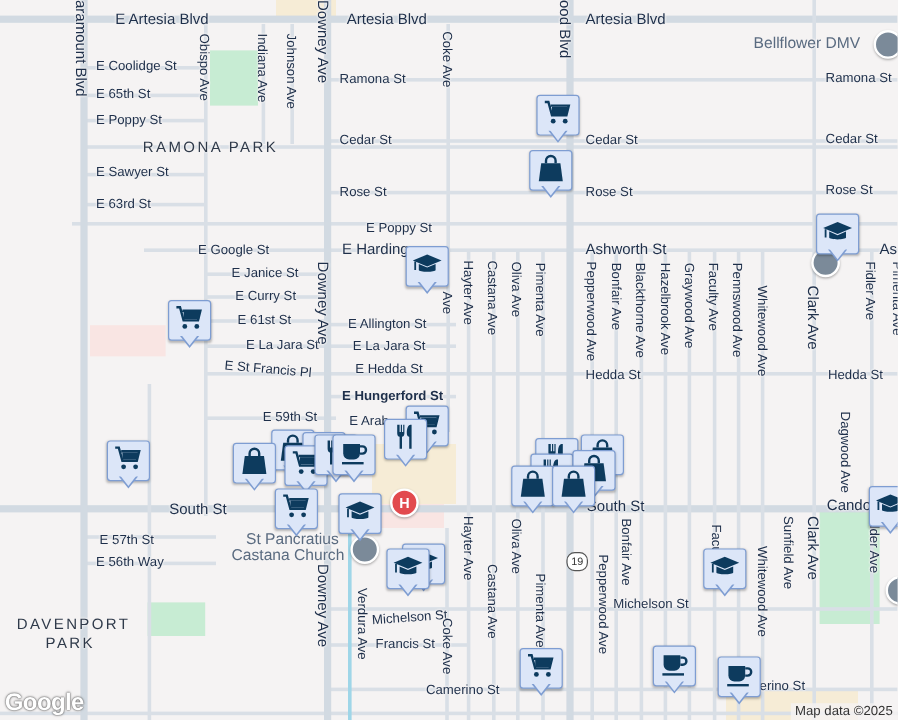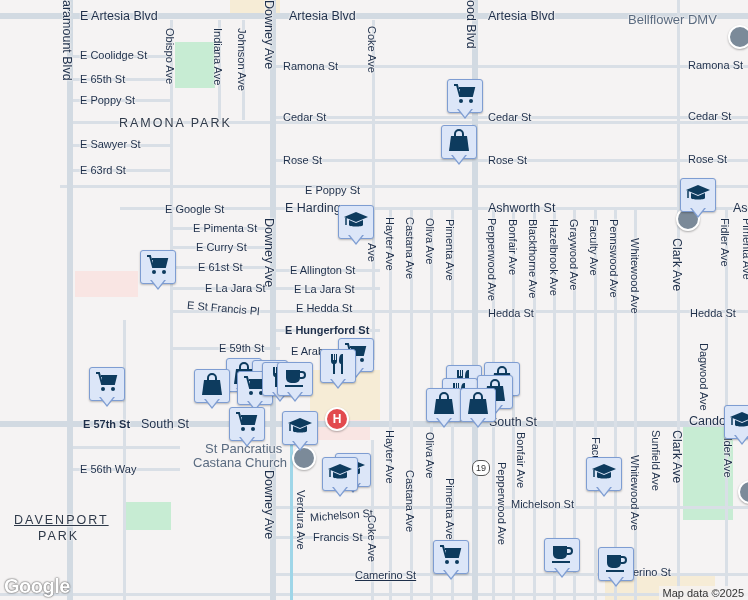--- a/index.html
+++ b/index.html
@@ -89,63 +89,63 @@
   <div class="road v" style="left:553px;top:210px;height:390px;"></div>
   <div class="road v" style="left:573px;top:210px;height:390px;"></div>
   <div class="road v" style="left:594px;top:210px;height:390px;"></div>
   <div class="road v" style="left:614px;top:210px;height:390px;"></div>
   <div class="road v" style="left:634px;top:210px;height:390px;"></div>
   <div class="road v" style="left:677px;top:0;height:600px;"></div>
   <div class="road v" style="left:725px;top:210px;height:390px;"></div>
   <div class="road v" style="left:290px;top:440px;height:160px;background:#9fd6e8;"></div>
   <div class="road v" style="left:123px;top:320px;height:280px;"></div>
 
-  <div class="lbl big" style="left:80px;top:10px;">E Artesia Blvd</div>
+  <div class="lbl big" style="left:96px;top:10px;">E Artesia Blvd</div>
   <div class="lbl big" style="left:289px;top:10px;">Artesia Blvd</div>
   <div class="lbl big" style="left:488px;top:10px;">Artesia Blvd</div>
   <div class="lbl" style="left:80px;top:49px;">E Coolidge St</div>
   <div class="lbl" style="left:80px;top:73px;">E 65th St</div>
   <div class="lbl" style="left:80px;top:94px;">E Poppy St</div>
   <div class="lbl" style="left:283px;top:60px;">Ramona St</div>
   <div class="lbl" style="left:688px;top:59px;">Ramona St</div>
   <div class="lbl" style="left:283px;top:111px;">Cedar St</div>
   <div class="lbl" style="left:488px;top:111px;">Cedar St</div>
   <div class="lbl" style="left:688px;top:110px;">Cedar St</div>
   <div class="lbl" style="left:80px;top:138px;">E Sawyer St</div>
   <div class="lbl" style="left:80px;top:164px;">E 63rd St</div>
   <div class="lbl" style="left:283px;top:154px;">Rose St</div>
   <div class="lbl" style="left:488px;top:154px;">Rose St</div>
   <div class="lbl" style="left:688px;top:153px;">Rose St</div>
   <div class="lbl" style="left:305px;top:184px;">E Poppy St</div>
   <div class="lbl" style="left:165px;top:203px;">E Google St</div>
   <div class="lbl big" style="left:285px;top:202px;">E Harding</div>
   <div class="lbl big" style="left:488px;top:202px;">Ashworth St</div>
   <div class="lbl big" style="left:733px;top:202px;">As</div>
-  <div class="lbl" style="left:193px;top:222px;">E Pimenta St</div>
+  <div class="lbl" style="left:193px;top:222px;">E Janice St</div>
   <div class="lbl" style="left:196px;top:241px;">E Curry St</div>
   <div class="lbl" style="left:198px;top:261px;">E 61st St</div>
   <div class="lbl" style="left:290px;top:264px;">E Allington St</div>
   <div class="lbl" style="left:205px;top:282px;">E La Jara St</div>
   <div class="lbl" style="left:294px;top:283px;">E La Jara St</div>
   <div class="lbl" style="left:187px;top:302px;transform:rotate(5deg);">E St Francis Pl</div>
   <div class="lbl" style="left:296px;top:302px;">E Hedda St</div>
   <div class="lbl" style="left:488px;top:307px;">Hedda St</div>
   <div class="lbl" style="left:690px;top:307px;">Hedda St</div>
   <div class="lbl" style="left:285px;top:324px;font-weight:bold;">E Hungerford St</div>
   <div class="lbl" style="left:219px;top:342px;">E 59th St</div>
   <div class="lbl" style="left:291px;top:345px;">E Arab</div>
   <div class="lbl big" style="left:141px;top:418px;">South St</div>
   <div class="lbl big" style="left:489px;top:416px;">South St</div>
   <div class="lbl big" style="left:689px;top:415px;">Candor</div>
-  <div class="lbl" style="left:83px;top:418px;font-weight:bold;">E 57th St</div>
+  <div class="lbl" style="left:83px;top:444px;">E 57th St</div>
   <div class="lbl" style="left:80px;top:463px;">E 56th Way</div>
   <div class="lbl" style="left:310px;top:509px;transform:rotate(-4deg);">Michelson St</div>
   <div class="lbl" style="left:511px;top:498px;">Michelson St</div>
   <div class="lbl" style="left:313px;top:531px;">Francis St</div>
-  <div class="lbl" style="left:355px;top:569px;text-decoration:underline;">Camerino St</div>
+  <div class="lbl" style="left:355px;top:569px;">Camerino St</div>
   <div class="lbl" style="left:633px;top:566px;">erino St</div>
 
   <div class="lbl v big" style="left:61px;top:0;">aramount Blvd</div>
   <div class="lbl v" style="left:164px;top:28px;">Obispo Ave</div>
   <div class="lbl v" style="left:212px;top:28px;">Indiana Ave</div>
   <div class="lbl v" style="left:236px;top:28px;">Johnson Ave</div>
   <div class="lbl v big" style="left:263px;top:0;">Downey Ave</div>
   <div class="lbl v big" style="left:263px;top:218px;">Downey Ave</div>
   <div class="lbl v big" style="left:263px;top:470px;">Downey Ave</div>
   <div class="lbl v" style="left:366px;top:26px;">Coke Ave</div>
@@ -175,24 +175,24 @@
   <div class="lbl v" style="left:719px;top:218px;">Fidler Ave</div>
   <div class="lbl v" style="left:741px;top:218px;">Pimenta Ave</div>
   <div class="lbl v" style="left:698px;top:343px;">Dagwood Ave</div>
   <div class="lbl v" style="left:650px;top:430px;">Sunfield Ave</div>
   <div class="lbl v" style="left:295px;top:490px;">Verdura Ave</div>
   <div class="lbl v" style="left:366px;top:243px;">Ave</div>
   <div class="lbl v" style="left:590px;top:437px;">Facu</div>
   <div class="lbl v" style="left:722px;top:438px;">lder Ave</div>
 
   <div class="lbl hood" style="left:119px;top:117px;">RAMONA PARK</div>
-  <div class="lbl hood" style="left:14px;top:514px;text-decoration:underline;">DAVENPORT</div>
+  <div class="lbl hood" style="left:14px;top:514px;">DAVENPORT</div>
   <div class="lbl hood" style="left:38px;top:530px;">PARK</div>
 
-  <div class="lbl poi" style="left:628px;top:14px;">Bellflower DMV</div>
+  <div class="lbl poi" style="left:628px;top:30px;">Bellflower DMV</div>
   <div class="graypin" style="left:728px;top:25px;"></div>
   <div class="lbl poi" style="left:205px;top:443px;">St Pancratius</div>
   <div class="lbl poi" style="left:193px;top:457px;">Castana Church</div>
   <div class="graypin" style="left:292px;top:446px;"></div>
   <div class="graypin" style="left:676px;top:207px;"></div>
   <div class="graypin" style="left:738px;top:480px;"></div>
   <div class="hosp" style="left:325px;top:407px;">H</div>
   <div class="shield" style="left:472px;top:460px;">19</div>
 
   <div id="markers">

